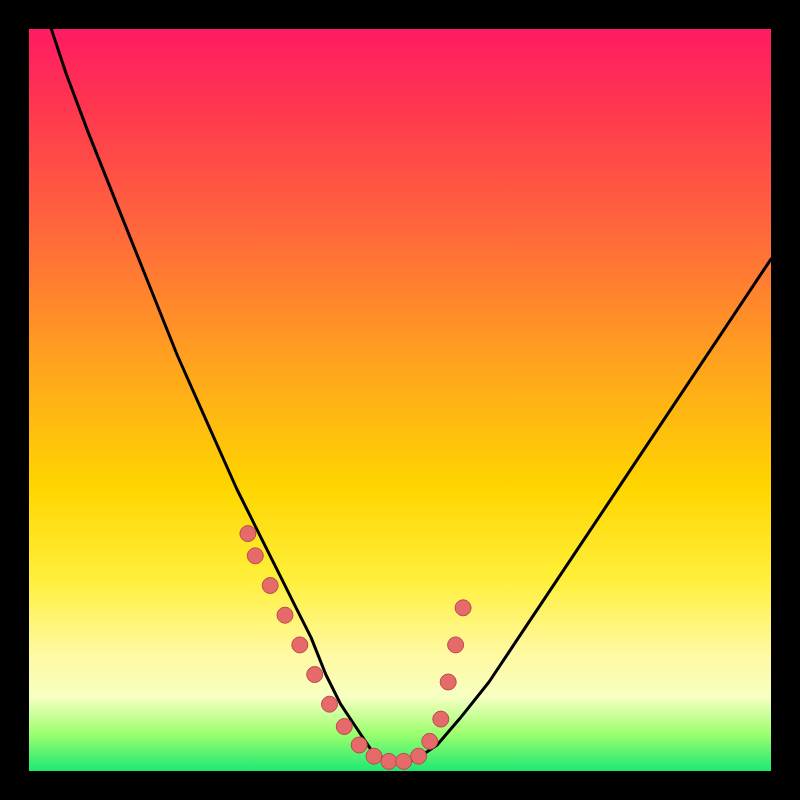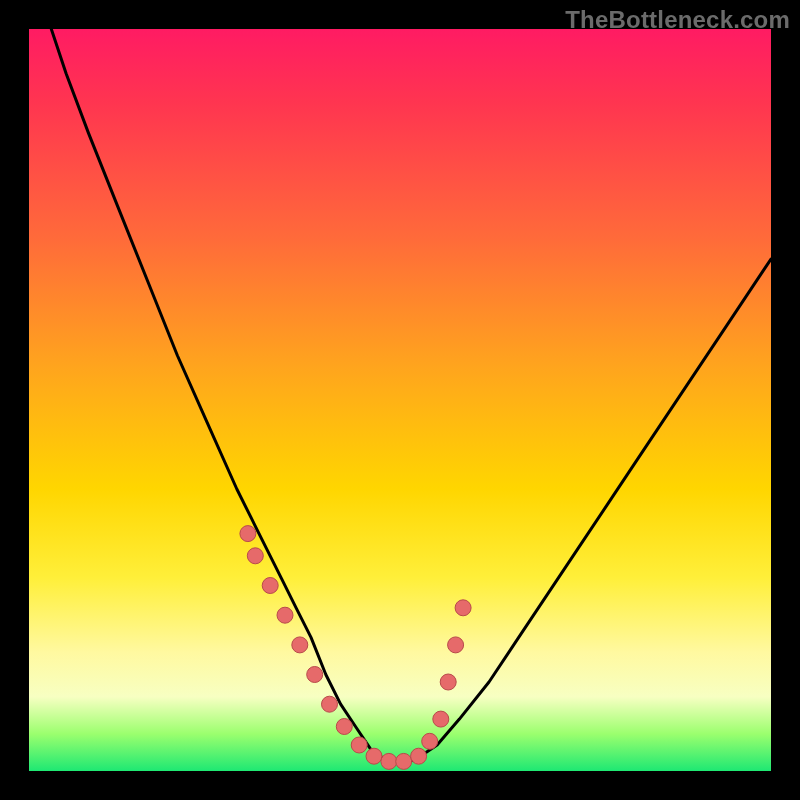--- a/index.html
+++ b/index.html
@@ -51,21 +51,20 @@
     left: 0;
     top: 0;
     width: 742px;
     height: 742px;
   }
 </style>
 </head>
 <body>
 
 <div class="stage">
-  <div class="watermark">TheBottleneck.com</div>
   <div class="plot-area">
     <svg class="overlay" viewBox="0 0 742 742">
       <path id="curve-path" fill="none" stroke-width="3" stroke-linecap="round" stroke-linejoin="round" d="M22.3 0.0 L37.1 44.5 L59.4 103.9 L89.0 178.1 L118.7 252.3 L148.4 326.5 L178.1 393.3 L207.8 460.0 L222.6 489.7 L237.4 519.4 L252.3 549.1 L267.1 578.8 L282.0 608.4 L296.8 645.5 L311.6 675.2 L326.5 697.5 L341.3 719.7 L356.2 730.9 L371.0 734.6 L385.8 730.9 L408.1 716.0 L430.4 690.1 L460.0 653.0 L489.7 608.4 L519.4 563.9 L549.1 519.4 L578.8 474.9 L608.4 430.4 L638.1 385.8 L667.8 341.3 L697.5 296.8 L742.0 230.0" stroke="#000000"></path>
       <g id="markers">
           <circle cx="218.9" cy="504.6" r="8" fill="#e66a6a" stroke="#b84a4a" stroke-width="1"></circle>
           <circle cx="226.3" cy="526.8" r="8" fill="#e66a6a" stroke="#b84a4a" stroke-width="1"></circle>
           <circle cx="241.2" cy="556.5" r="8" fill="#e66a6a" stroke="#b84a4a" stroke-width="1"></circle>
           <circle cx="256.0" cy="586.2" r="8" fill="#e66a6a" stroke="#b84a4a" stroke-width="1"></circle>
           <circle cx="270.8" cy="615.9" r="8" fill="#e66a6a" stroke="#b84a4a" stroke-width="1"></circle>
           <circle cx="285.7" cy="645.5" r="8" fill="#e66a6a" stroke="#b84a4a" stroke-width="1"></circle>

